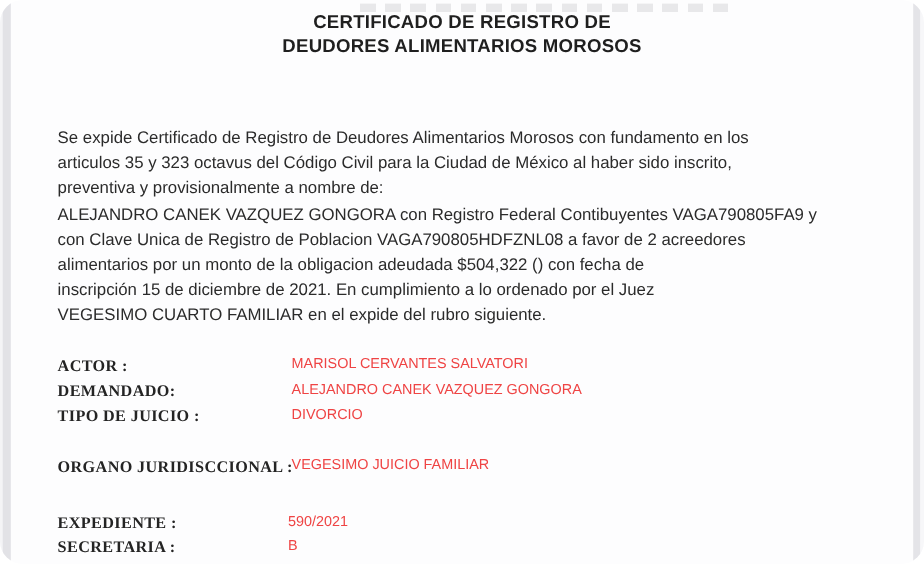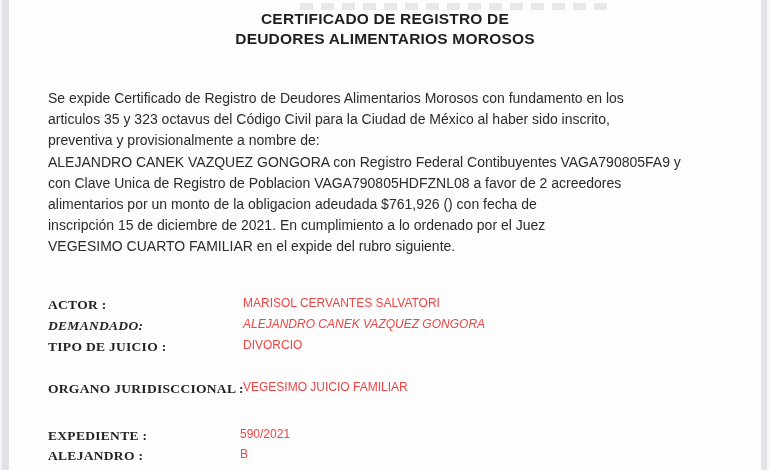--- a/index.html
+++ b/index.html
@@ -8,20 +8,21 @@
     font-family: "Liberation Sans", sans-serif;
     -webkit-font-smoothing: antialiased;
   }
   .canvas {
     position: relative;
     width: 770px;
     height: 470px;
     overflow: hidden;
     background: #fdfdfe;
     color: #262626;
+    border-radius: 19px;
   }
   
   .edge-strip-left {
     position: absolute; left: 2px; top: 0; width: 7px; height: 470px;
     background: #e2e2e6;
   }
   .edge-strip-left::before{
     content:""; position:absolute; left:-2px; top:0; width:2px; height:470px; background:#f4f4f6;
   }
   .edge-strip-right {
@@ -40,21 +41,21 @@
   }
   .doc-title {
     position: absolute; left: 0; top: 9px; width: 770px;
     text-align: center;
     font-weight: bold;
     font-size: 15.5px;
     line-height: 20px;
     letter-spacing: 0.2px;
     color: #1f1f1f;
   }
-  .body-par { position: absolute; left: 48px; width: 680px; }
+  .body-par { position: absolute; left: 48px; width: 680px; margin-top: 16px; }
   .par-1 { top: 88px; }
   .par-2 { top: 152px; }
   .body-line {
     font-size: 14px;
     line-height: 21px;
     color: #2b2b2b;
     white-space: nowrap;
   }
   .field-row { position: absolute; left: 0; width: 770px; height: 18px; }
   .field-label {
@@ -66,21 +67,21 @@
     color: #242424;
     white-space: nowrap;
   }
   .field-value {
     position: absolute; left: 243px; top: -1px;
     font-size: 12px;
     color: #ef4444;
     white-space: nowrap;
   }
   .row-actor      { top: 297px; }
-  .row-demandado  { top: 318px; font-style: italic; }
+  .row-demandado  { top: 318px; }
   .row-juicio     { top: 339px; padding-left: 43px; }
   .row-organo     { top: 381px; }
   .row-expediente { top: 428px; }
   .row-secretaria { top: 448px; }
   .row-expediente .field-value,
   .row-secretaria .field-value { left: 240px; }
 </style>
 </head>
 <body>
 
@@ -97,21 +98,21 @@
 
   <div class="body-par par-1">
     <div class="body-line">Se expide Certificado de Registro de Deudores Alimentarios Morosos con fundamento en los</div>
     <div class="body-line">articulos 35 y 323 octavus del Código Civil para la Ciudad de México al haber sido inscrito,</div>
     <div class="body-line">preventiva y provisionalmente a nombre de:</div>
   </div>
 
   <div class="body-par par-2">
     <div class="body-line">ALEJANDRO CANEK VAZQUEZ GONGORA con Registro Federal Contibuyentes VAGA790805FA9 y</div>
     <div class="body-line">con Clave Unica de Registro de Poblacion VAGA790805HDFZNL08 a favor de 2 acreedores</div>
-    <div class="body-line">alimentarios por un monto de la obligacion adeudada $761,926 () con fecha de</div>
+    <div class="body-line">alimentarios por un monto de la obligacion adeudada $504,322 () con fecha de</div>
     <div class="body-line">inscripción 15 de diciembre de 2021. En cumplimiento a lo ordenado por el Juez</div>
     <div class="body-line">VEGESIMO CUARTO FAMILIAR en el expide del rubro siguiente.</div>
   </div>
 
   <div class="field-row row-actor">
     <span class="field-label">ACTOR :</span>
     <span class="field-value">MARISOL CERVANTES SALVATORI</span>
   </div>
 
   <div class="field-row row-demandado">
@@ -128,17 +129,17 @@
     <span class="field-label">ORGANO JURIDISCCIONAL :</span>
     <span class="field-value">VEGESIMO JUICIO FAMILIAR</span>
   </div>
 
   <div class="field-row row-expediente">
     <span class="field-label">EXPEDIENTE :</span>
     <span class="field-value">590/2021</span>
   </div>
 
   <div class="field-row row-secretaria">
-    <span class="field-label">ALEJANDRO :</span>
+    <span class="field-label">SECRETARIA :</span>
     <span class="field-value">B</span>
   </div>
 
 </div>
 
 </body></html>

